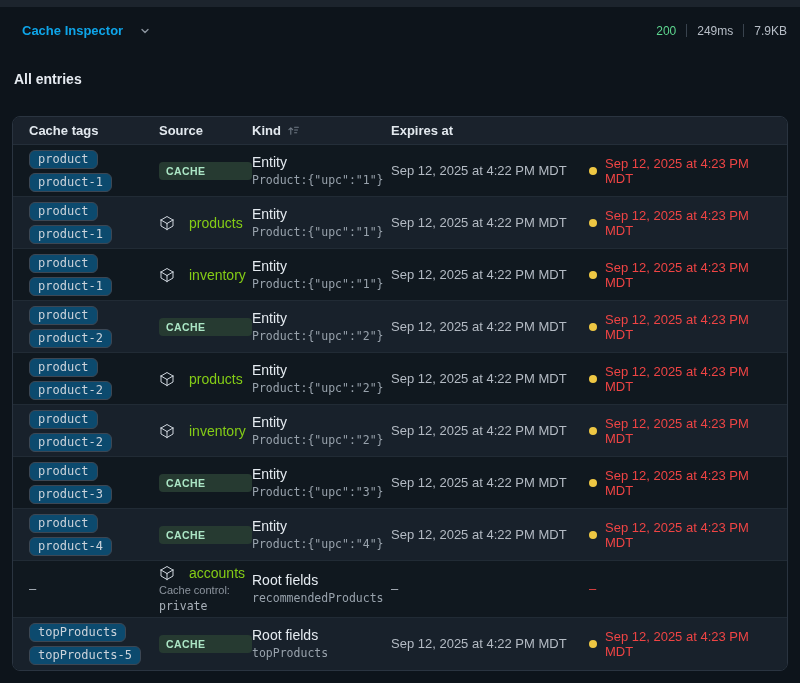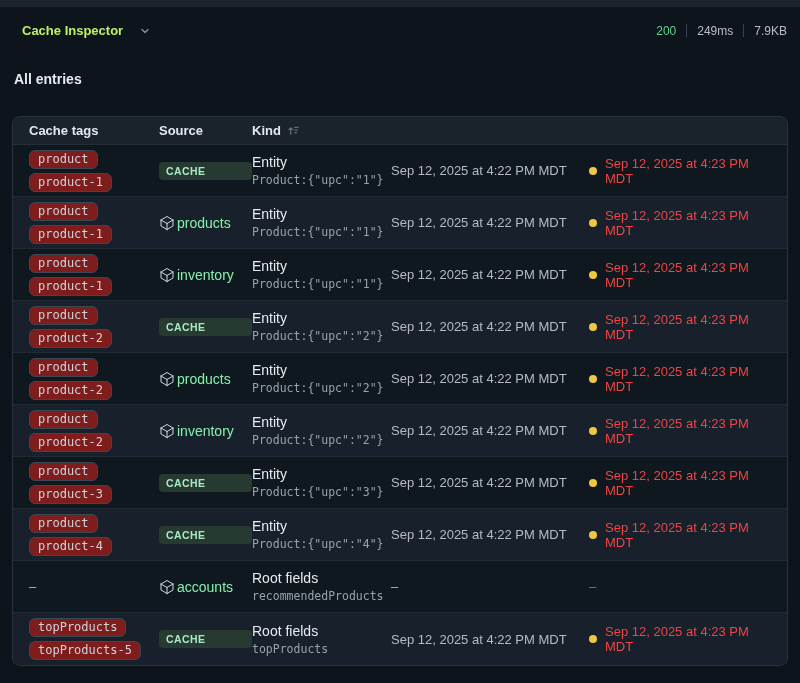--- a/index.html
+++ b/index.html
@@ -15,21 +15,21 @@
 
   
   .panel-header {
     height: 47px;
     display: flex; align-items: center; justify-content: space-between;
     padding: 0 13px 0 22px;
   }
   .title-dropdown {
     display: flex; align-items: center; gap: 16px;
     background: transparent; border: none; padding: 0;
-    color: #bef264; font: 600 13px "Liberation Sans", sans-serif;
+    color: #0ea5e9; font: 600 13px "Liberation Sans", sans-serif;
     cursor: pointer;
     text-align: right;
   }
   .title-dropdown svg { width: 12px; height: 12px; color: #8b949e; }
   .status-group { display: flex; align-items: center; gap: 10px; font-size: 12px; color: #b7bec7; }
   .status-group .code { color: var(--status_ok); }
   .sep { width: 1px; height: 13px; background: #39434e; }
 
   
   .toolbar {
@@ -75,37 +75,37 @@
     border-bottom: 1px solid #212b35;
   }
   .row:last-child { border-bottom: none; }
   .row.alt { background: #18212b; }
 
   
   .tags-cell { display: flex; flex-direction: column; align-items: flex-start; gap: 4px; }
   .tag-pill {
     font: 12px "DejaVu Sans Mono", monospace;
     color: #ccd3db;
-    background: #7f1d1d;
+    background: #0c4a6e;
     border: 1px solid #3c4754;
     border-radius: 6px;
     padding: 1px 8px 2px;
     white-space: nowrap;
   }
   .cache-badge {
     display: inline-block;
     font: 700 10.5px "Liberation Sans", sans-serif;
     letter-spacing: .4px;
     color: var(--cache_badge_text);
     background: var(--cache_badge_bg);
     border-radius: 4px;
     padding: 3px 7px;
   }
   .source-cell { display: flex; flex-direction: column; gap: 2px; }
-  .source-main { display: flex; align-items: center; gap: 2px; font-size: 14px; color: #86efac; }
+  .source-main { display: flex; align-items: center; gap: 14px; font-size: 14px; color: #84cc16; }
   .source-main svg { width: 16px; height: 16px; color: #cfd6de; flex: 0 0 auto; }
   .source-note { font-size: 11px; color: #8c949e; line-height: 1.45; }
   .source-note-val { font: 11.5px "DejaVu Sans Mono", monospace; color: #a9b1ba; }
   .kind-cell .kind-title { font-size: 14px; color: #e5ebf1; }
   .kind-cell .kind-detail { margin-top: 3px; font: 11.5px "DejaVu Sans Mono", monospace; color: #98a2ac; }
   .date-cell { font-size: 13px; color: #b4bbc4; }
   .expires-cell { display: flex; align-items: center; gap: 8px; font-size: 13px; color: #ef4444; }
   .dot { width: 8px; height: 8px; border-radius: 50%; background: var(--expiry_dot); flex: 0 0 auto; }
   .dash { color: #b4bbc4; font-size: 13px; }
 </style>
@@ -141,20 +141,23 @@
       </div>
       <div class="th">
         <span>Source</span>
       </div>
       <div class="th">
         <span>Kind</span>
         <svg viewBox="0 0 24 24" fill="none" stroke="currentColor" stroke-width="2" stroke-linecap="round" stroke-linejoin="round">
           <path d="M7 19V7m0 0-3.5 3.5M7 7l3.5 3.5M14 6h7M14 11h5.5M14 16h4"></path>
         </svg>
       </div>
+      <div class="th">
+        <span>Expires at</span>
+      </div>
     </div>
   <div class="tbody">
       <div class="row grid-cols">
         <div class="tags-cell">
           <span class="tag-pill">product</span>
           <span class="tag-pill">product-1</span>
         </div>
         <div class="source-cell">
           <span class="cache-badge">CACHE</span>
         </div>
@@ -318,20 +321,24 @@
         <div class="tags-cell">
           <span class="dash">–</span>
         </div>
         <div class="source-cell">
           <div class="source-main">
             <svg viewBox="0 0 24 24" fill="none" stroke="currentColor" stroke-width="1.5" stroke-linecap="round" stroke-linejoin="round">
               <path d="m21 7.5-9-5.25L3 7.5m18 0-9 5.25m9-5.25v9l-9 5.25M3 7.5l9 5.25M3 7.5v9l9 5.25m0-9v9"></path>
             </svg>
             <span>accounts</span>
           </div>
+          <div class="source-note">
+            <div>Cache control:</div>
+            <div class="source-note-val">private</div>
+          </div>
         </div>
         <div class="kind-cell">
           <div class="kind-title">Root fields</div>
           <div class="kind-detail">recommendedProducts</div>
         </div>
         <div class="date-cell">–</div>
         <div class="expires-cell">
           <span>–</span>
         </div>
       </div>

